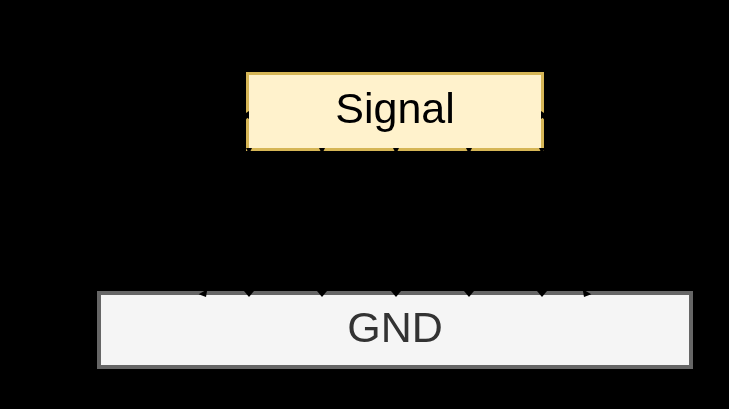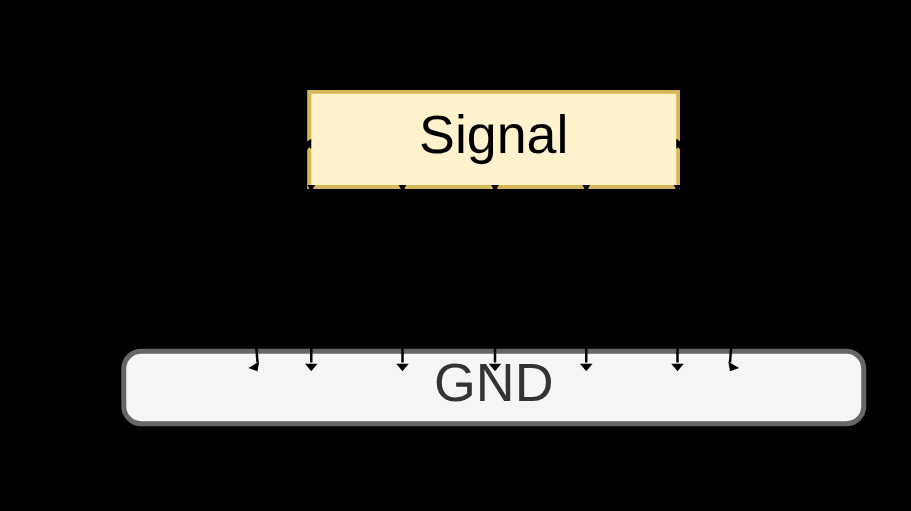--- a/index.html
+++ b/index.html
@@ -30,26 +30,25 @@
   .signal-box {
     left: 246px;
     top: 72px;
     width: 298px;
     height: 79px;
     border-style: solid;
     border-width: 3px;
   }
   .gnd-box {
     left: 97px;
-    top: 279px;
+    top: 291px;
     width: 596px;
-    height: 62px;
+    height: 78px;
     border-style: solid;
     border-width: 4px;
-    border-radius: 16px;
   }
   .overlay {
     position: absolute;
     left: 0;
     top: 0;
     width: 729px;
     height: 409px;
     pointer-events: none;
   }
 </style>

